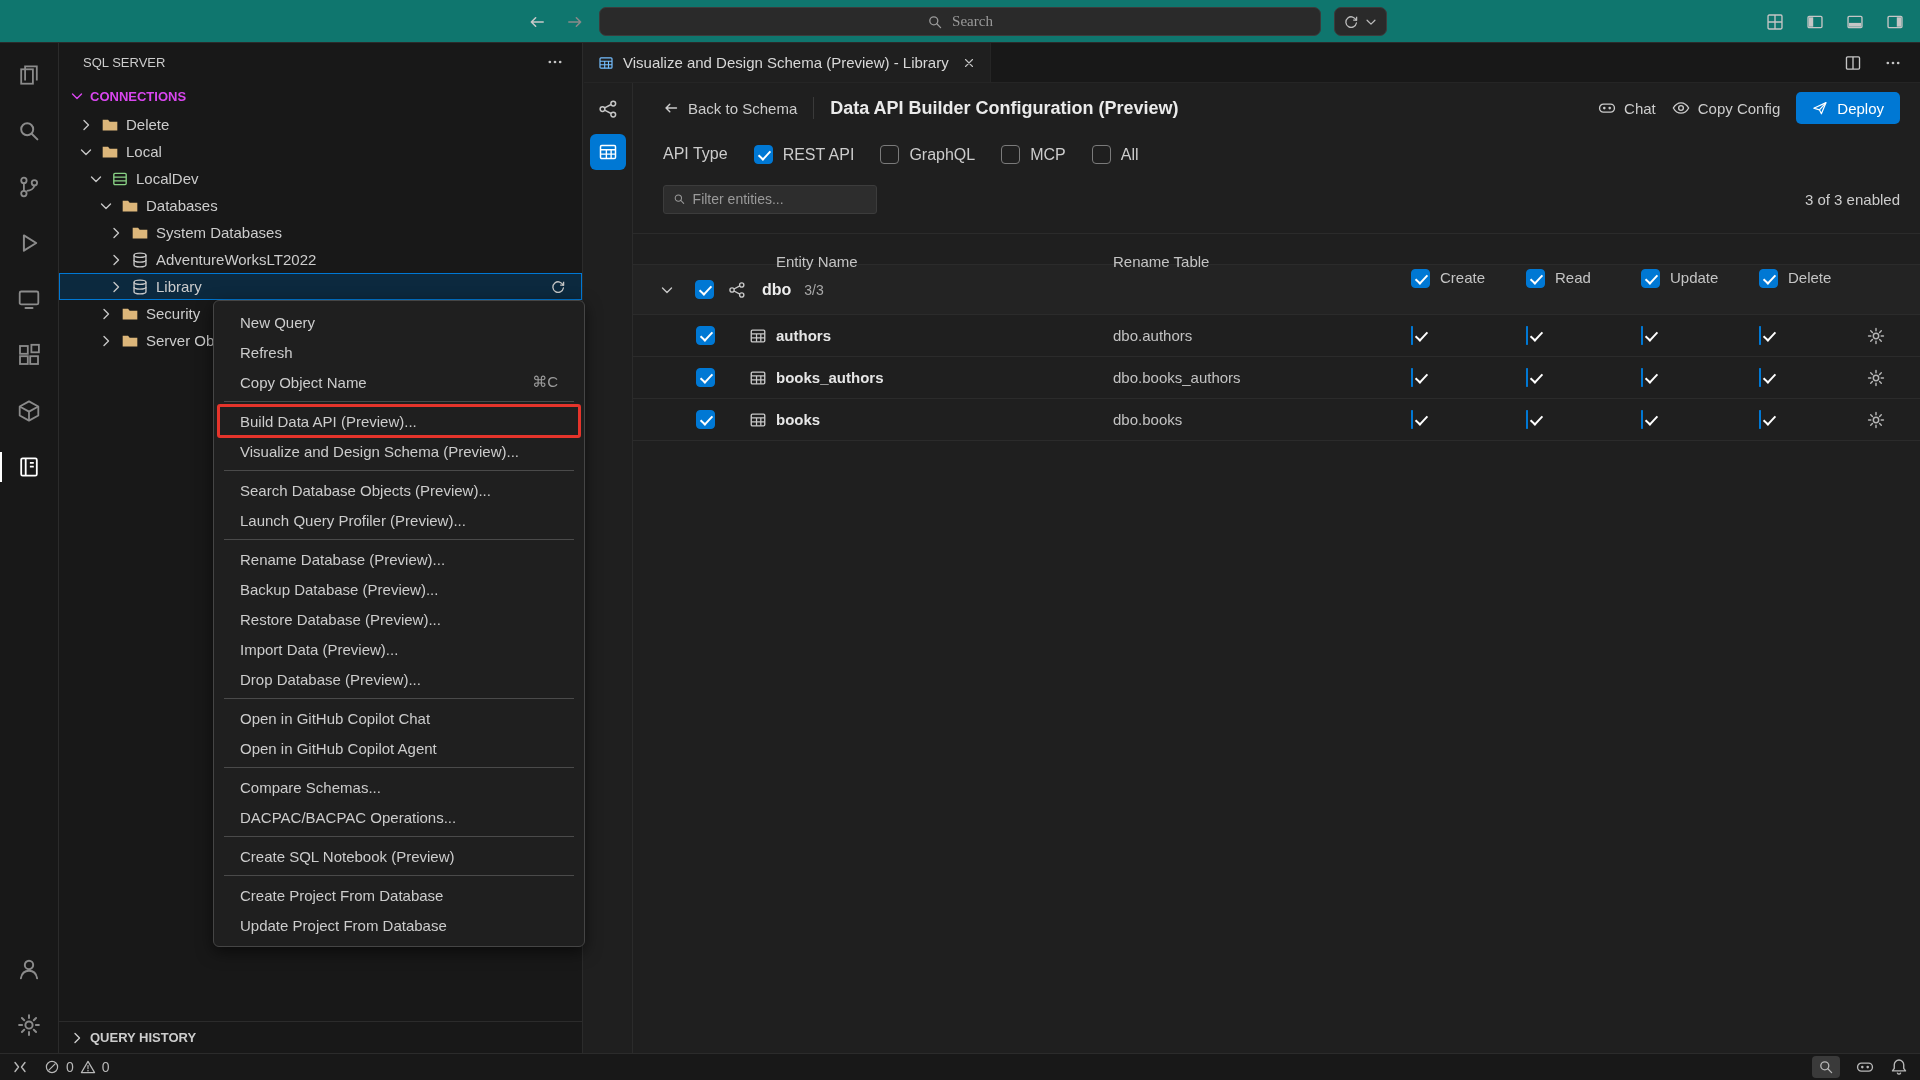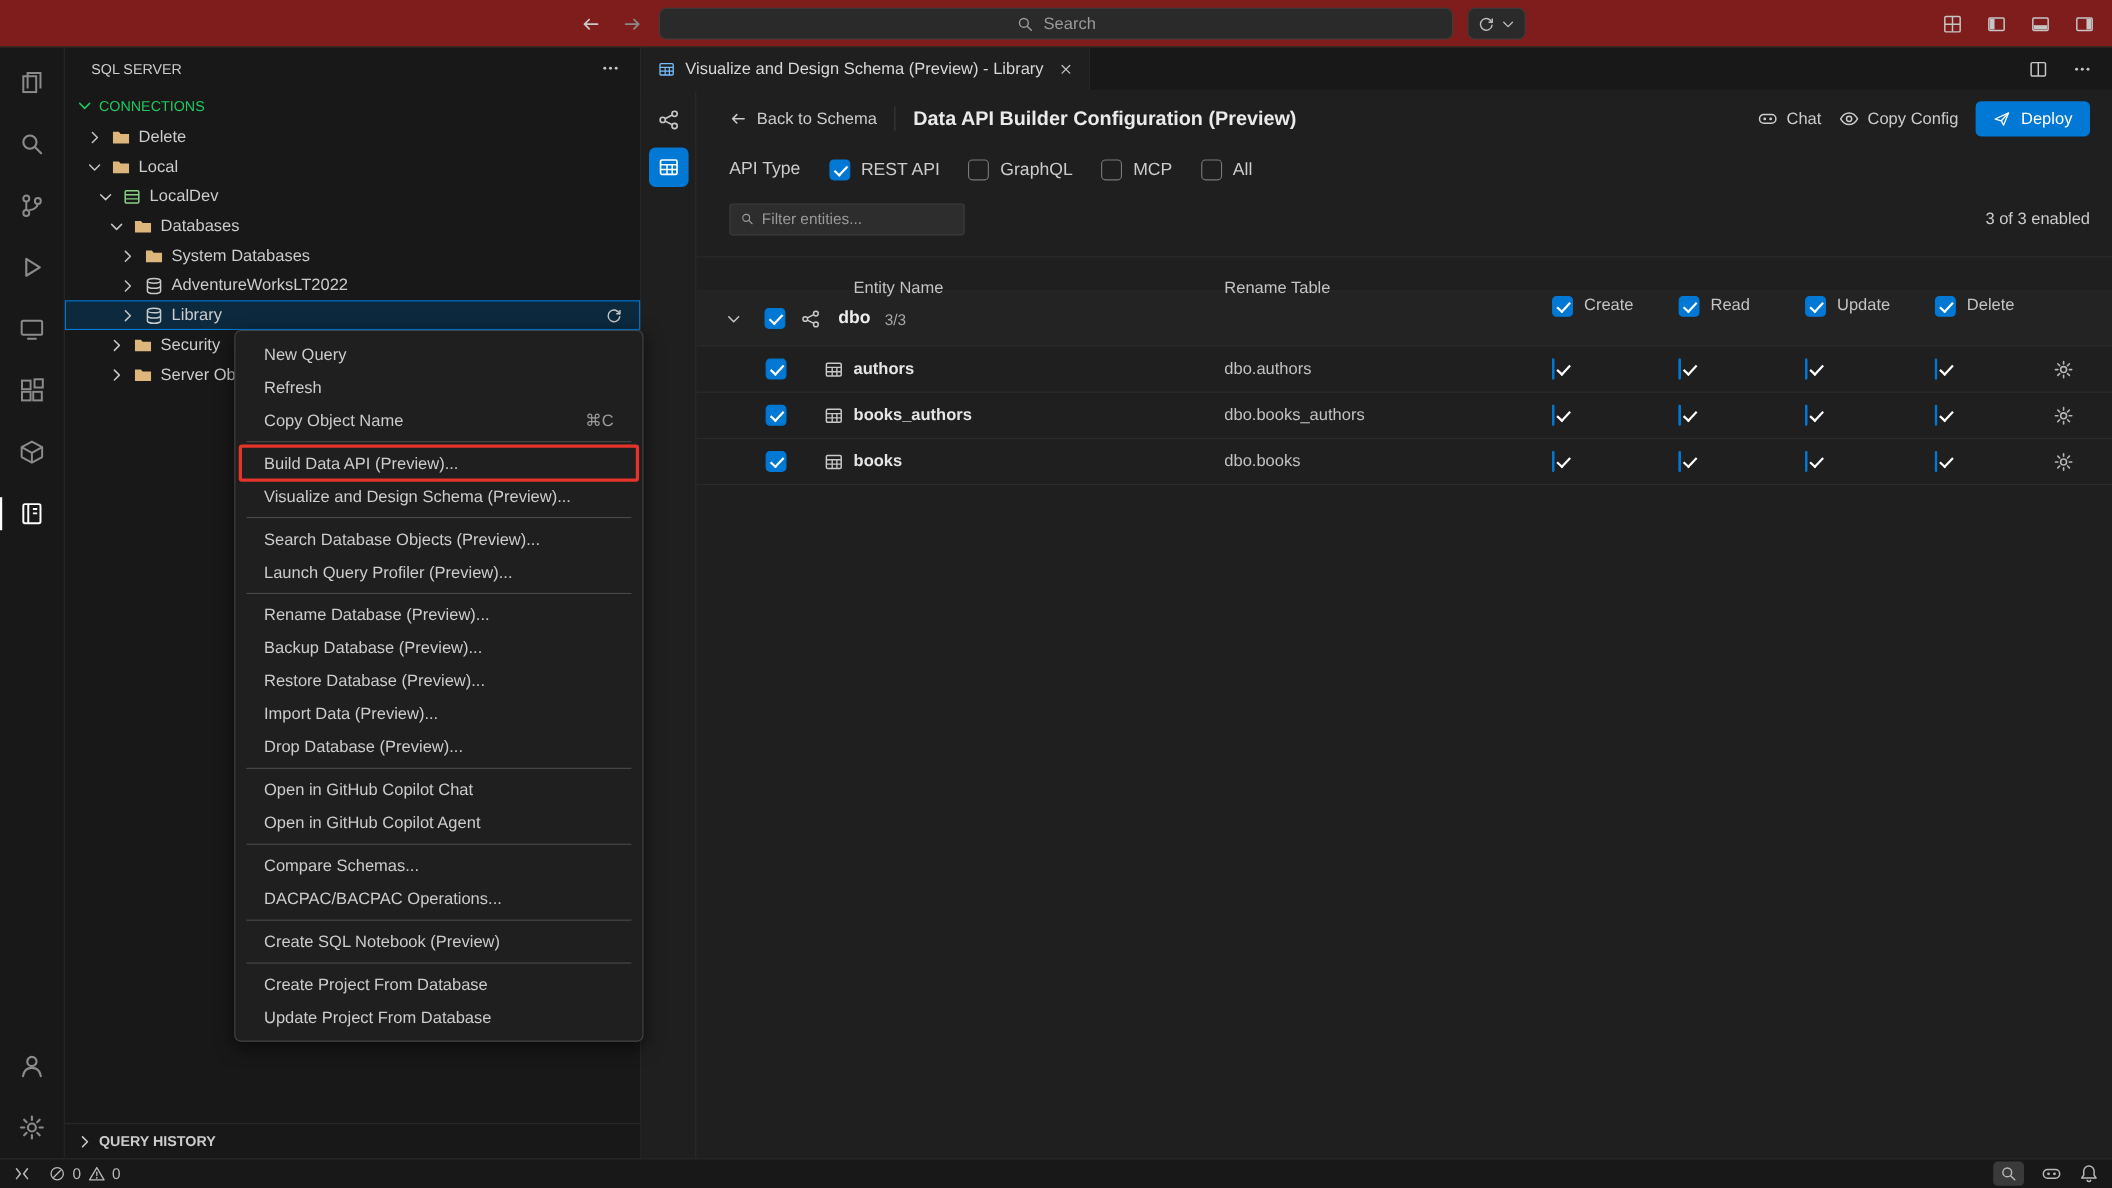--- a/index.html
+++ b/index.html
@@ -7,22 +7,22 @@
   body {
     position: relative; overflow: hidden;
     background:#1f1f1f; color:#cccccc;
     font-family:"Liberation Sans", sans-serif; font-size:16px;
   }
   svg.ic { display:block; }
   .ic14{width:14px;height:14px}.ic16{width:16px;height:16px}.ic18{width:18px;height:18px}
   .ic20{width:20px;height:20px}.ic24{width:24px;height:24px}
 
   
-  .titlebar { position:absolute; top:0; left:0; right:0; height:43px; background:#7f1d1d;
-    border-bottom:1px solid #2b2b2b; z-index:30; }
+  .titlebar { position:absolute; top:0; left:0; right:0; height:43px; background:#0f766e;
+    border-bottom:1px solid #2b2b2b; z-index:30;font-family:Liberation Serif, serif; }
   .nav-arrows { position:absolute; left:calc(50% - 432px); top:0; height:43px;
     display:flex; align-items:center; gap:20px; color:#c9c9c9; }
   .nav-arrows .fwd { color:#8a8a8a; }
   .command-center { position:absolute; left:50%; top:7px; transform:translateX(-50%);
     width:722px; height:29px; background:#2a2a2a; border:1px solid #3c3c3c; border-radius:7px;
     display:flex; align-items:center; justify-content:center; gap:9px; color:#9a9a9a; font-size:15px; cursor:pointer; }
   .cc-extra { position:absolute; left:calc(50% + 374px); top:7px; height:29px; padding:0 8px;
     background:#2a2a2a; border:1px solid #3c3c3c; border-radius:7px;
     display:flex; align-items:center; gap:5px; color:#bdbdbd; cursor:pointer; }
   .layout-actions { position:absolute; right:16px; top:0; height:43px;
@@ -36,21 +36,21 @@
   .ab-item.selected::before { content:""; position:absolute; left:0; top:13px; bottom:13px; width:2px; background:#ffffff; }
   .ab-spacer { flex:1; }
 
   
   .sidebar { position:absolute; left:59px; top:43px; bottom:27px; width:524px; background:#181818;
     border-right:1px solid #2b2b2b; z-index:10; }
   .sidebar-header { height:38px; display:flex; align-items:center; justify-content:space-between;
     padding:0 18px 0 24px; }
   .sidebar-title { font-size:13px; color:#cccccc; }
   .section-header { height:30px; display:flex; align-items:center; gap:5px; padding-left:10px;
-    font-size:13px; font-weight:400; color:#22c55e; cursor:pointer; }
+    font-size:13px; font-weight:700; color:#d946ef; cursor:pointer; }
   .tree { }
   .tree-row { height:27px; display:flex; align-items:center; gap:7px; font-size:15px; color:#cccccc; cursor:pointer; position:relative; }
   .tree-row .chev { color:#c5c5c5; flex:0 0 auto; }
   .tree-row.selected { background:rgba(4,57,94,.55); outline:1px solid #0078d4; outline-offset:-1px; }
   .tree-label { white-space:nowrap; }
   .row-action { margin-left:auto; margin-right:16px; color:#c5c5c5; }
   .query-history { position:absolute; left:0; right:0; bottom:0; height:32px; border-top:1px solid #2b2b2b;
     display:flex; align-items:center; gap:5px; padding-left:10px; font-size:13px; font-weight:700; color:#cccccc; cursor:pointer; background:#181818; }
 
   

